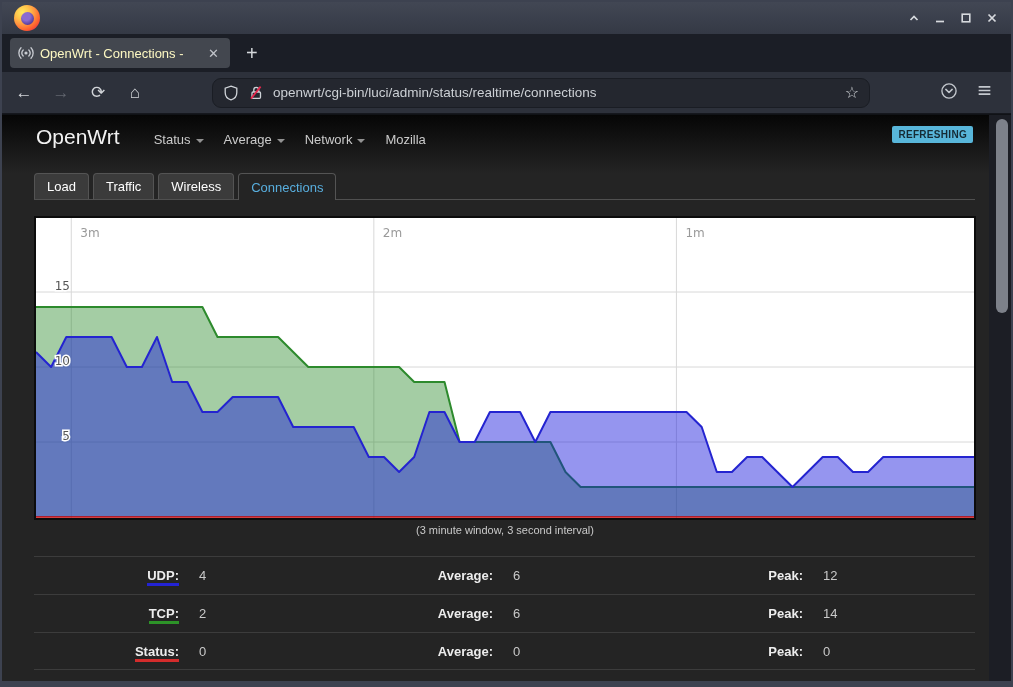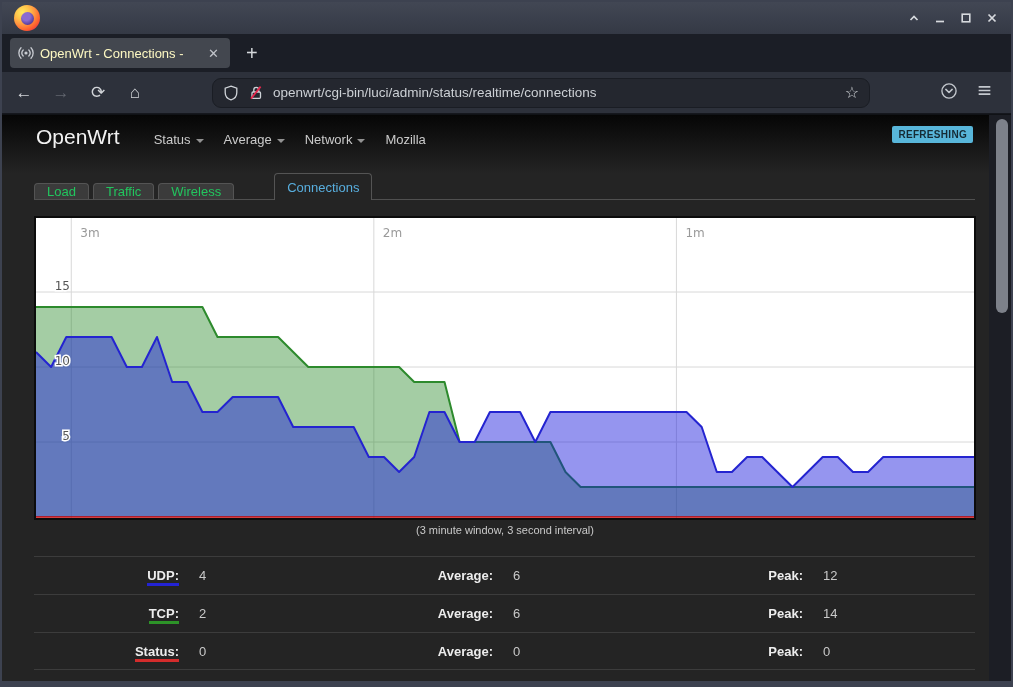--- a/index.html
+++ b/index.html
@@ -43,23 +43,23 @@
   .viewport { position:relative; height:567px; background:#242424; border-top:1px solid #101216; }
   .luci-header { height:58px; background:linear-gradient(#060606,#242424); display:flex; align-items:baseline; padding:9px 13px 0 34px; }
   .brand { font-size:21px; color:#f2f2f2; margin-right:34px; line-height:26px; }
   .menu-item { font-size:13px; color:#cbcbcb; margin-right:20px; }
   .caret { display:inline-block; width:0; height:0; border-left:4px solid transparent; border-right:4px solid transparent;
            border-top:4px solid #929292; margin-left:5px; vertical-align:middle; }
   .badge { position:absolute; top:11px; right:38px; background:#58b6da; color:#152b35; font-weight:bold;
            font-size:10px; padding:3px 6px; border-radius:2px; letter-spacing:.3px; }
 
   .tabs-row { margin:0 36px 0 32px; display:flex; align-items:flex-end; border-bottom:1px solid #505050; height:27px; }
-  .ltab { font-size:13px; color:#22c55e; background:#3b3b3b; border:1px solid #545454; border-bottom:none;
-          border-radius:4px 4px 0 0; padding:0 12px; margin-right:4px; height:16px; display:flex; align-items:center; }
-  .ltab.active { background:#242424; color:#58aede; height:27px; margin-bottom:-1px;margin-left:36px; }
+  .ltab { font-size:13px; color:#ffffff; background:#3b3b3b; border:1px solid #545454; border-bottom:none;
+          border-radius:4px 4px 0 0; padding:0 12px; margin-right:4px; height:26px; display:flex; align-items:center; }
+  .ltab.active { background:#242424; color:#58aede; height:27px; margin-bottom:-1px; }
 
   .chart-frame { margin:16px 0 0 32px; width:942px; height:304px; border:2px solid #0c0c0c; background:#fff; }
   .caption { width:942px; margin-left:32px; text-align:center; font-size:11px; color:#c9c9c9; margin-top:4px; }
 
   .conn-table { margin:20px 0 0 32px; width:941px; font-size:13px; }
   .trow { display:grid; grid-template-columns:145px 200px 114px 240px 70px 1fr; height:38px; align-items:center; border-top:1px solid #3c3c3c; }
   .trow:last-child { border-bottom:1px solid #3c3c3c; }
   .tlabel { text-align:right; font-weight:bold; color:#ededed; }
   .tvalue { padding-left:20px; color:#c9c9c9; }
   .ul { border-bottom:3px solid #888; padding-bottom:0; }

